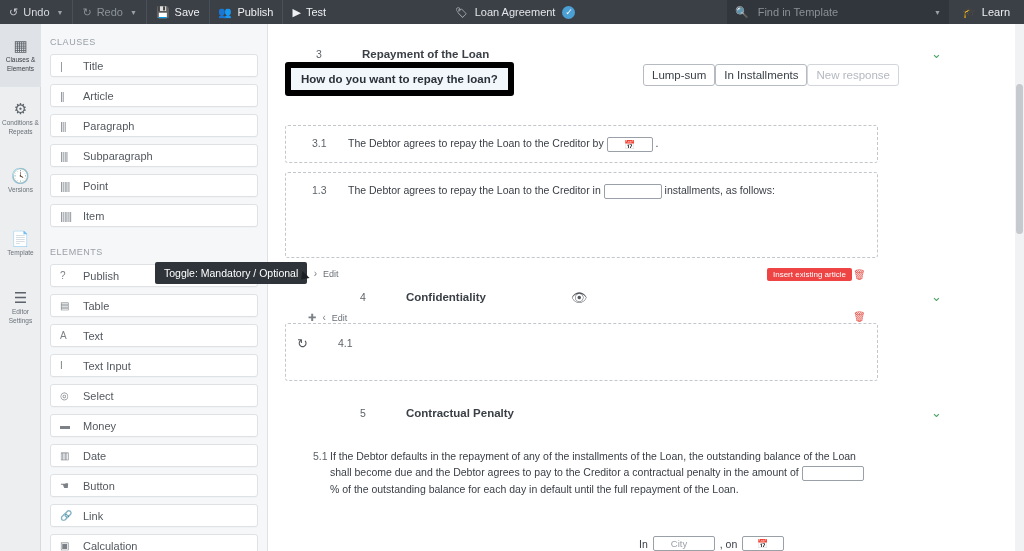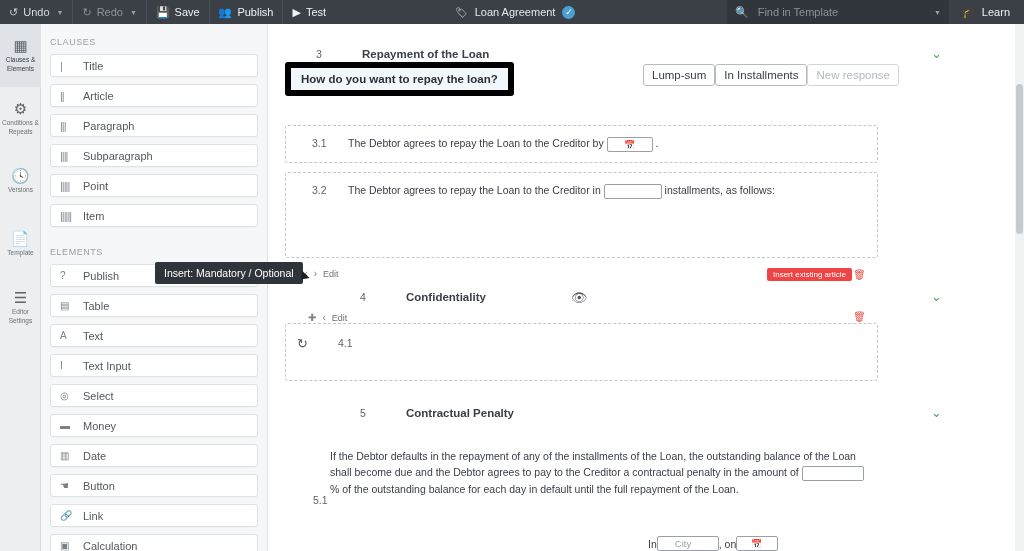--- a/index.html
+++ b/index.html
@@ -446,21 +446,21 @@
           <span class="cl-text">
             <span>The Debtor agrees to repay the Loan to the Creditor by</span>
             <span class="inp cal">📅</span>
             <span>.</span>
           </span>
         </div>
       </div>
 
       <div class="clause-box" style="left:17px; top:148px; width:593px; height:86px;">
         <div class="clause-line">
-          <span class="cl-num">3.2</span>
+          <span class="cl-num">1.3</span>
           <span class="cl-text">
             <span>The Debtor agrees to repay the Loan to the Creditor in</span>
             <span class="inp plain"></span>
             <span>installments, as follows:</span>
           </span>
         </div>
       </div>
 
       <div class="minibar" style="left:22px; top:244px;">
         <span class="mb-btn">✚</span>
@@ -495,39 +495,39 @@
       </div>
 
       <div class="art-row" style="position:absolute; left:0; top:381px; width:700px;">
         <span class="art-num" style="padding-left:44px; width:90px;">5</span>
         <span class="art-title">Contractual Penalty</span>
         <span class="chev-down">⌄</span>
       </div>
 
       <div style="position:absolute; left:0; top:424px; width:610px;">
         <div class="clause-line" style="padding:0 12px 0 0;">
-          <span class="cl-num" style="padding-left:45px;margin-top:44px;">5.1</span>
+          <span class="cl-num" style="padding-left:45px;">5.1</span>
           <span class="cl-text">
             <span>If the Debtor defaults in the repayment  of any of the installments  of the Loan,  the outstanding balance of the Loan shall become due and  the Debtor agrees to pay to the Creditor a contractual penalty in the amount of</span>
             <span class="inp pct"></span>
             <span>% of the outstanding balance for each day in default until the full repayment of the Loan.</span>
           </span>
         </div>
       </div>
 
-      <div style="position:absolute; left:14px; top:512px; display:flex; align-items:center; padding-left:366px; font-size:10.5px; color:#3b4047;">
+      <div style="position:absolute; left:5px; top:512px; display:flex; align-items:center; padding-left:366px; gap:5px; font-size:10.5px; color:#3b4047;">
         <span>In</span>
         <span class="inp city" title="City">City</span>
         <span>, on</span>
         <span class="inp date2">📅</span>
       </div>
 
     </div>
 
     <div class="scrollbar">
       <div class="scroll-thumb"></div>
     </div>
   </div>
 
-  <div class="tooltip">Insert: Mandatory / Optional</div>
+  <div class="tooltip">Toggle: Mandatory / Optional</div>
   <div class="cursor"></div>
 
 </div>
 
 </body></html>

